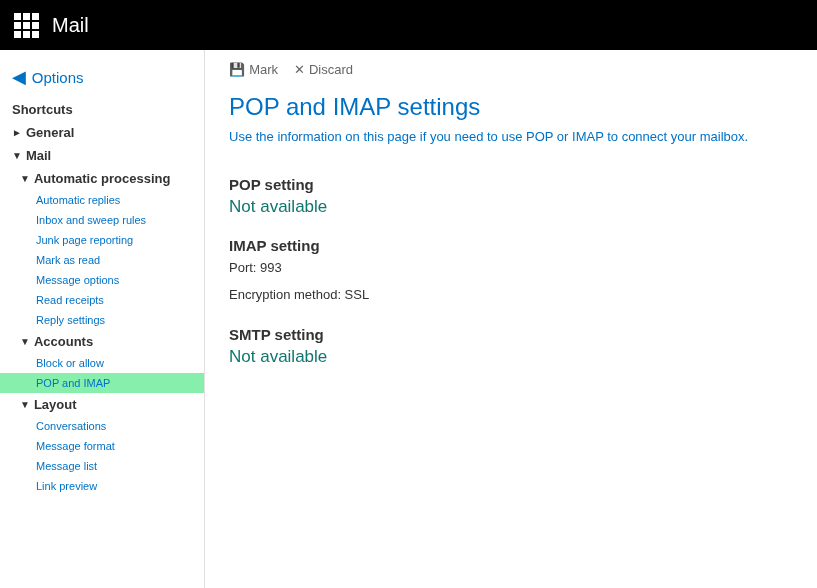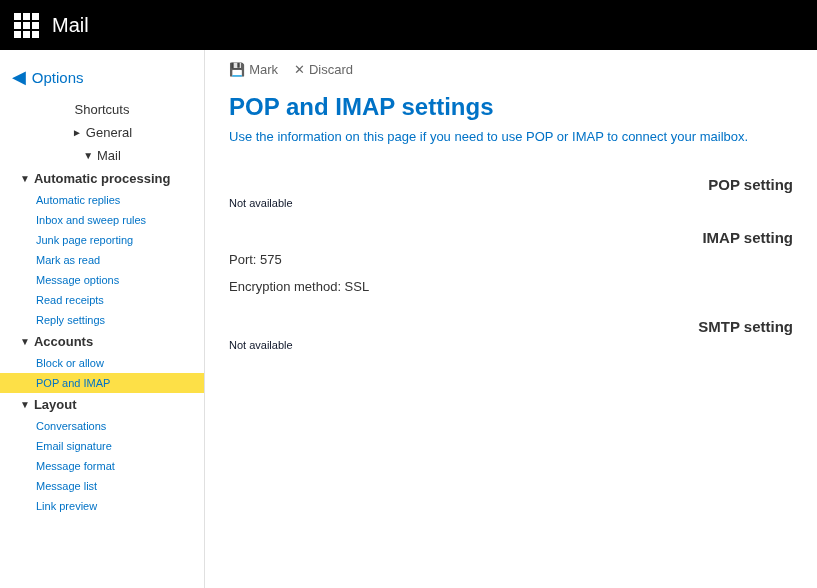--- a/index.html
+++ b/index.html
@@ -64,25 +64,24 @@
     }
     .options-back .back-icon {
       margin-right: 6px;
       font-size: 18px;
       color: #0072c6;
     }
     .sidebar-section-header {
       padding: 4px 12px 4px 12px;
       font-size: 13px;
       color: #333;
-      font-weight: 400;
-      cursor: pointer;
-      display: flex;
-      align-items: center;
-      justify-content: center;
+      font-weight: 700;
+      cursor: pointer;
+      display: flex;
+      align-items: center;
     }
     .sidebar-section-header .arrow {
       margin-right: 4px;
       font-size: 10px;
       color: #333;
     }
     .sidebar-subsection-header {
       padding: 4px 12px 4px 20px;
       font-size: 13px;
       color: #333;
@@ -95,21 +94,21 @@
       margin-right: 4px;
       font-size: 10px;
     }
     .sidebar-subitem {
       padding: 4px 12px 4px 36px;
       color: #0072c6;
       font-size: 11px;
       cursor: pointer;
     }
     .sidebar-subitem.active {
-      background: #fde047;
+      background: #86efac;
     }
 
     
     .content {
       flex: 1;
       padding: 12px 24px;
       overflow-y: auto;
     }
     .toolbar {
       display: flex;
@@ -122,39 +121,38 @@
       align-items: center;
       gap: 4px;
       color: #666;
       font-size: 13px;
       cursor: pointer;
       background: none;
       border: none;
     }
     .page-title {
       font-size: 24px;
-      font-weight: 700;
+      font-weight: 400;
       color: #0072c6;
       margin-bottom: 8px;
     }
     .page-subtitle {
       color: #0072c6;
       font-size: 13px;
       margin-bottom: 32px;
     }
     .setting-section-title {
       font-size: 15px;
       font-weight: 600;
       color: #333;
       margin-bottom: 4px;
-      text-align: right;
     }
     .setting-value {
-      color: #0f172a;
-      font-size: 11px;
+      color: #0f766e;
+      font-size: 17px;
       margin-bottom: 6px;
     }
     .setting-detail {
       color: #333;
       font-size: 13px;
       line-height: 1.6;
       margin-bottom: 6px;
     }
     .section-block {
       margin-bottom: 20px;
@@ -242,23 +240,20 @@
       <span>POP and IMAP</span>
     </div>
 
     <div class="sidebar-subsection-header">
       <span class="arrow">▼</span>
       <span>Layout</span>
     </div>
 
     <div class="sidebar-subitem">
       <span>Conversations</span>
-    </div>
-    <div class="sidebar-subitem">
-      <span>Email signature</span>
     </div>
     <div class="sidebar-subitem">
       <span>Message format</span>
     </div>
     <div class="sidebar-subitem">
       <span>Message list</span>
     </div>
     <div class="sidebar-subitem">
       <span>Link preview</span>
     </div>
@@ -281,21 +276,21 @@
     <div class="page-title">POP and IMAP settings</div>
     <div class="page-subtitle">Use the information on this page if you need to use POP or IMAP to connect your mailbox.</div>
 
     <div class="section-block">
       <div class="setting-section-title">POP setting</div>
       <div class="setting-value">Not available</div>
     </div>
 
     <div class="section-block">
       <div class="setting-section-title">IMAP setting</div>
-      <div class="setting-detail">Port: 575</div>
+      <div class="setting-detail">Port: 993</div>
       <div class="setting-detail">Encryption method: SSL</div>
     </div>
 
     <div class="section-block">
       <div class="setting-section-title">SMTP setting</div>
       <div class="setting-value">Not available</div>
     </div>
 
   </div>
 </div>

